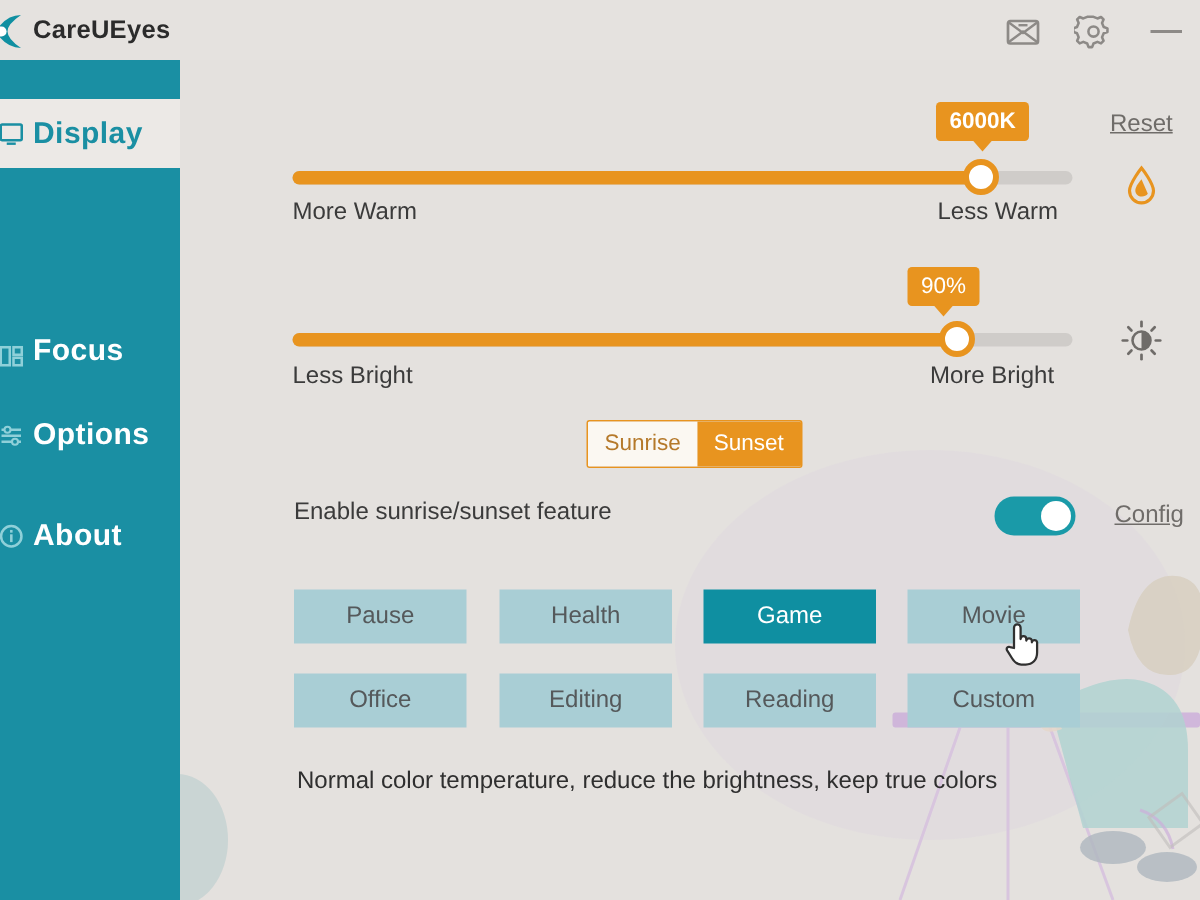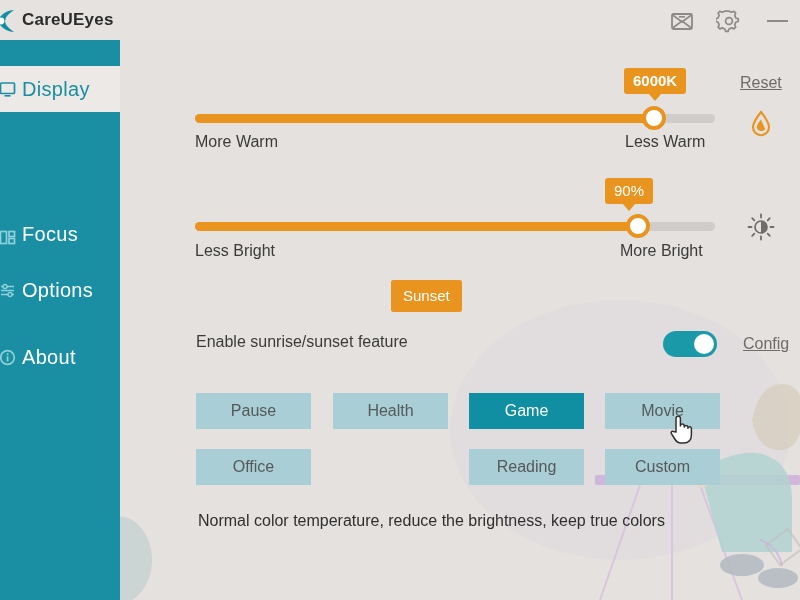--- a/index.html
+++ b/index.html
@@ -45,21 +45,21 @@
   
   .sidebar {
     position: absolute; left: 0; top: 40px; width: 120px; height: 560px;
     background: #1a8fa3;
     z-index: 4;
   }
   .side-item {
     position: absolute; left: 0; width: 120px; height: 46px;
     display: flex; align-items: center;
     color: #ffffff;
-    font-size: 20px; font-weight: normal;
+    font-size: 20px; font-weight: bold;
     letter-spacing: .3px;
   }
   .side-item .si-ico {
     width: 26px; margin-left: -6px; display: flex;
     align-items: center; justify-content: center; flex: 0 0 auto;
   }
   .side-item .si-lbl { margin-left: 2px; }
   .side-item.active {
     background: #ece9e6;
     color: #1a8fa3;
@@ -272,35 +272,37 @@
             <path d="M24.5 15 h3"></path>
           <path d="M6.2 6.2 l2.1 2.1"></path>
             <path d="M21.7 21.7 l2.1 2.1"></path>
           <path d="M23.8 6.2 l-2.1 2.1"></path>
             <path d="M8.3 21.7 l-2.1 2.1"></path>
         </g>
       </svg>
     </div>
 
     <div class="ss-group" style="left:271px; top:240px;">
+      <div class="ss-btn ss-off">Sunrise</div>
       <div class="ss-btn ss-on">Sunset</div>
     </div>
 
     <div class="cap" style="left:76px; top:293px;">Enable sunrise/sunset feature</div>
     <div class="switch" style="left:543px; top:291px;">
       <span class="knobw"></span>
     </div>
     <a class="linkish" style="left:623px; top:295px;">Config</a>
 
     <div class="pbtn" style="left:76px;  top:353px;">Pause</div>
     <div class="pbtn" style="left:213px; top:353px;">Health</div>
     <div class="pbtn active" style="left:349px; top:353px;">Game</div>
     <div class="pbtn" style="left:76px;  top:409px;">Office</div>
 
     <div class="pbtn" style="left:485px; top:353px;">Movie</div>
+    <div class="pbtn" style="left:213px; top:409px;">Editing</div>
     <div class="pbtn" style="left:349px; top:409px;">Reading</div>
     <div class="pbtn" style="left:485px; top:409px;">Custom</div>
 
     <div class="desc">Normal color temperature, reduce the brightness, keep true colors</div>
   </main>
 
   <svg class="cursor" viewBox="0 0 26 32">
     <path d="M8 20 V6.5 a2.2 2.2 0 0 1 4.4 0 V14 a1.9 1.9 0 0 1 3.8 0 v1 a1.9 1.9 0 0 1 3.7 0 v1.2 a1.8 1.8 0 0 1 3.5 0 V23 c0 5 -3 8 -7.6 8 h-3 c-3 0 -4.4 -1.4 -6 -4 l-3.4 -5.4 c-.8 -1.4 .5 -2.9 2 -2.2 z" fill="#ffffff" stroke="#303030" stroke-width="1.5" stroke-linejoin="round"></path>
   </svg>
 

